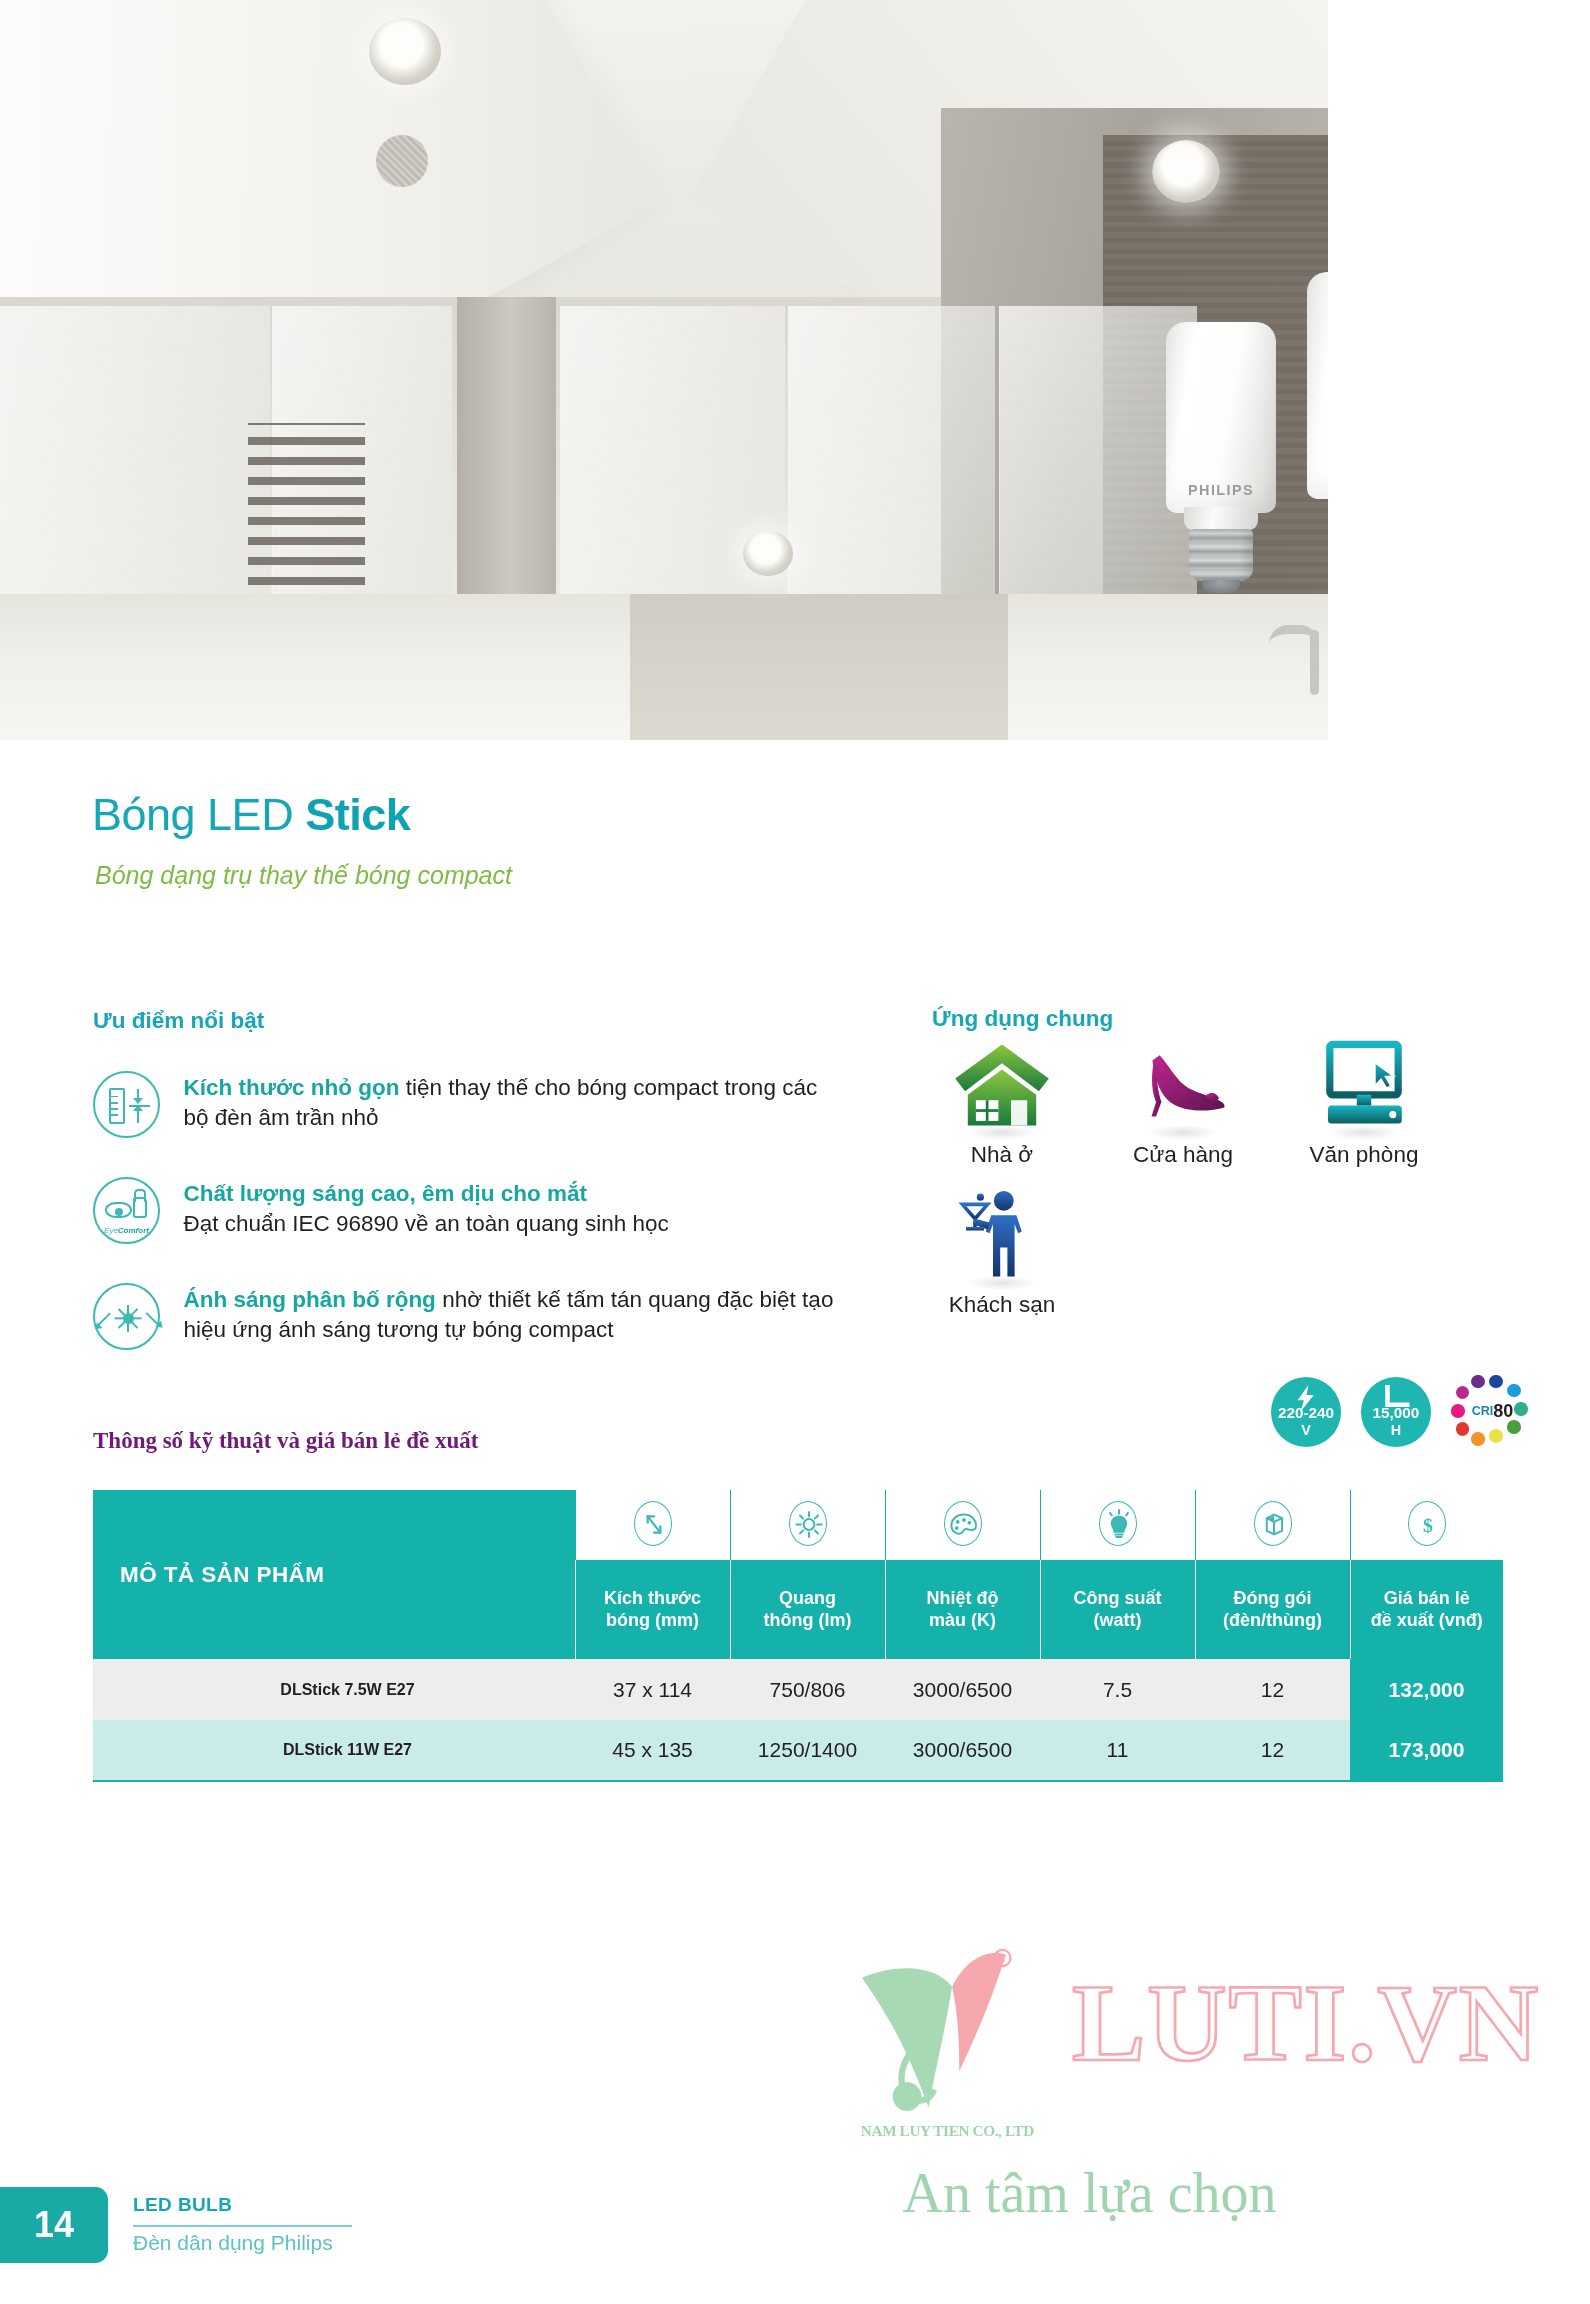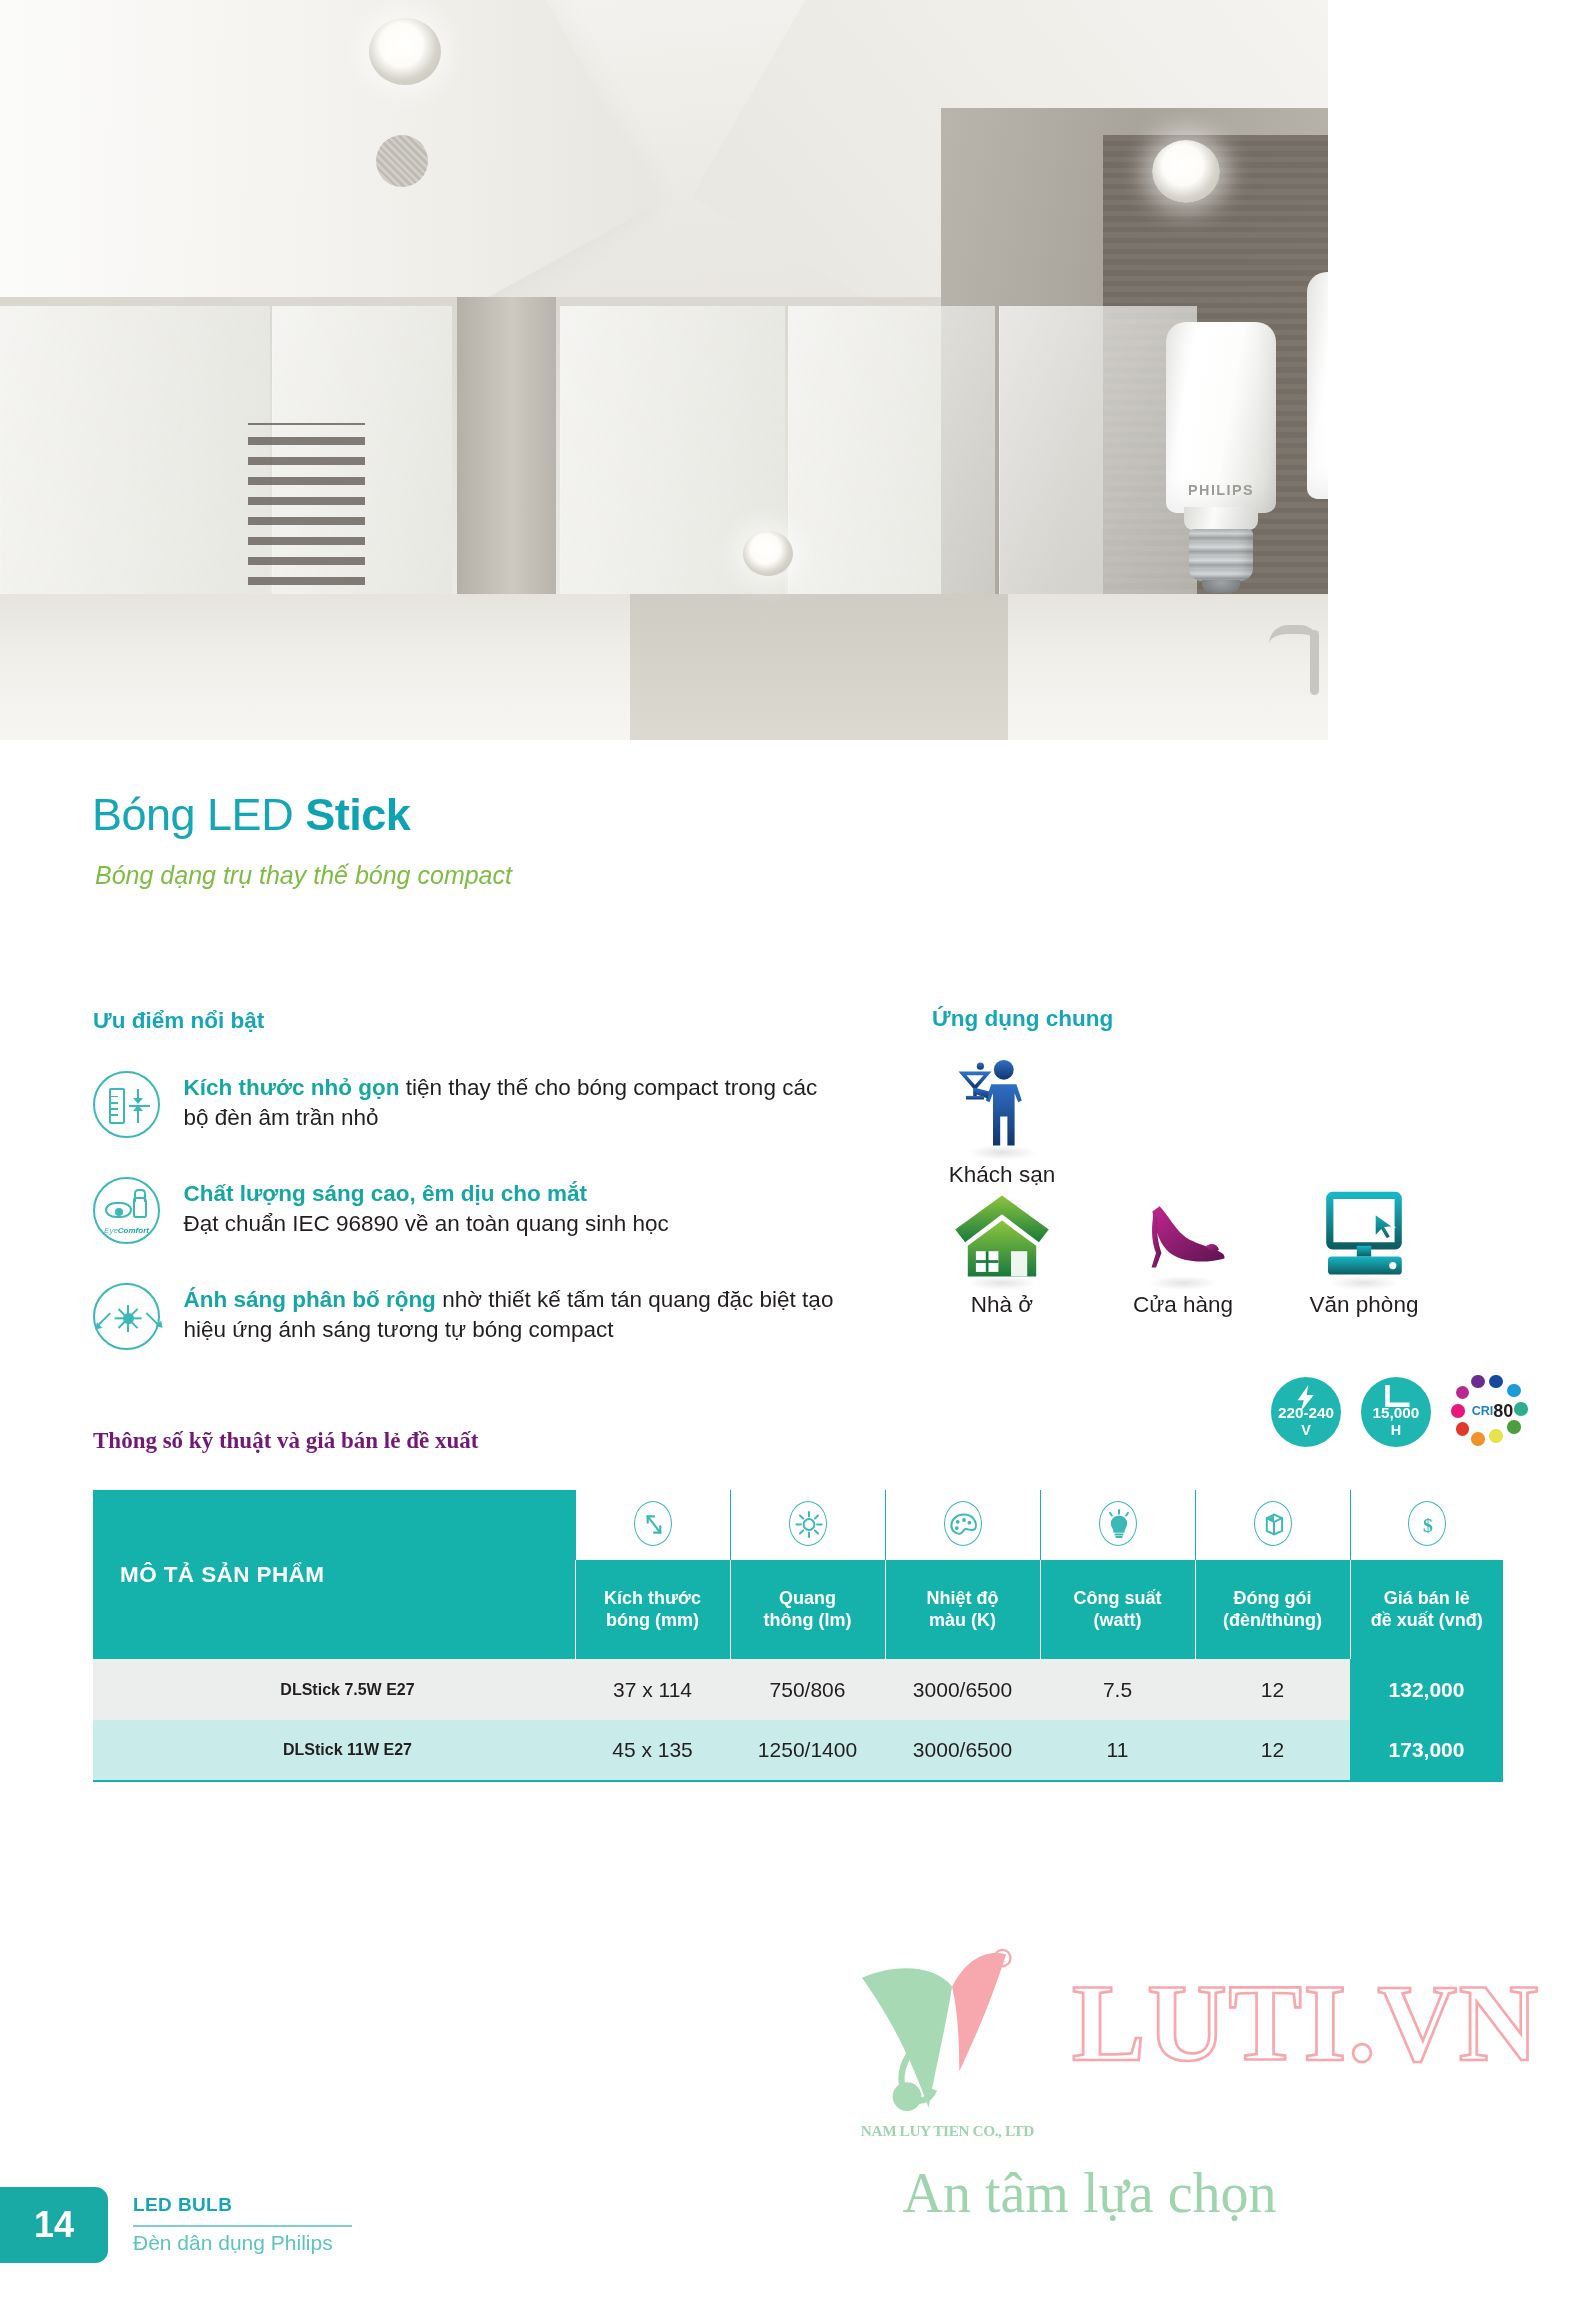--- a/index.html
+++ b/index.html
@@ -438,20 +438,84 @@
     <div class="ic-diag" style="left:50px;top:10.8px;transform:rotate(135deg);"></div>
   </div>
   <div class="feat-text">
     <span class="hl">Ánh sáng phân bố rộng</span><span> nhờ thiết kế tấm tán quang đặc biệt tạo hiệu ứng ánh sáng tương tự bóng compact</span>
   </div>
 </div>
 
 <div class="sec-head" style="left:932px; top:1006px;">Ứng dụng chung</div>
 
 <div class="apps">
+  <div class="app-row">
+
+    <div class="app">
+      <div class="app-ico">
+        <svg width="108" height="94" viewBox="0 0 120 104">
+          <defs>
+              <linearGradient id="gH" x1="0" y1="0" x2="0" y2="1">
+            <stop offset="0" stop-color="#8cc63f"></stop>
+                <stop offset="1" stop-color="#1a7a3c"></stop>
+          </linearGradient>
+            </defs>
+          <path d="M60 8 L112 46 L101 60 L60 29 L19 60 L8 46 Z" fill="url(#gH)"></path>
+          <path d="M60 36 L98 64 L98 98 L22 98 L22 64 Z" fill="url(#gH)"></path>
+          <rect x="31" y="70" width="25" height="23" fill="#fff"></rect>
+          <rect x="42" y="70" width="3" height="23" fill="#1a7a3c"></rect>
+          <rect x="31" y="80" width="25" height="3" fill="#1a7a3c"></rect>
+          <rect x="70" y="70" width="18" height="28" fill="#fff" opacity=".92"></rect>
+        </svg>
+        <div class="app-reflect"></div>
+      </div>
+      <div class="app-lbl">Nhà ở</div>
+    </div>
+
+    <div class="app">
+      <div class="app-ico">
+        <svg width="108" height="94" viewBox="0 0 120 104">
+          <defs>
+              <linearGradient id="gS" x1="0" y1="0" x2="1" y2="1">
+            <stop offset="0" stop-color="#c0268e"></stop>
+                <stop offset="1" stop-color="#5c1450"></stop>
+          </linearGradient>
+            </defs>
+          <path d="M26 26 C30 52 36 68 52 76 C68 84 92 82 106 78 C108 72 96 68 84 64
+                   C72 60 62 56 54 46 C46 36 40 26 34 20 Z" fill="url(#gS)"></path>
+          <path d="M27 30 C24 48 26 62 30 72 L25 88 L30 88 L36 72 C32 60 30 46 32 32 Z" fill="url(#gS)"></path>
+          <path d="M86 64 C92 60 98 62 100 68 C96 72 90 70 86 66 Z" fill="url(#gS)"></path>
+        </svg>
+        <div class="app-reflect"></div>
+      </div>
+      <div class="app-lbl">Cửa hàng</div>
+    </div>
+
+    <div class="app">
+      <div class="app-ico">
+        <svg width="108" height="94" viewBox="0 0 120 104">
+          <defs>
+              <linearGradient id="gO" x1="0" y1="0" x2="0" y2="1">
+            <stop offset="0" stop-color="#18b5c4"></stop>
+                <stop offset="1" stop-color="#0d5e63"></stop>
+          </linearGradient>
+            </defs>
+          <rect x="22" y="8" width="76" height="56" rx="3" fill="none" stroke="url(#gO)" stroke-width="8"></rect>
+          <rect x="52" y="64" width="16" height="12" fill="url(#gO)"></rect>
+          <rect x="20" y="76" width="82" height="20" rx="4" fill="url(#gO)"></rect>
+          <circle cx="92" cy="86" r="4" fill="#fff"></circle>
+          <path d="M72 28 L72 54 L79 47 L85 57 L90 54 L84 44 L93 43 Z" fill="url(#gO)" stroke="#fff" stroke-width="2"></path>
+        </svg>
+        <div class="app-reflect"></div>
+      </div>
+      <div class="app-lbl">Văn phòng</div>
+    </div>
+
+  </div>
+
   <div class="app-row" style="margin-top:20px;">
     <div class="app">
       <div class="app-ico">
         <svg width="108" height="94" viewBox="0 0 120 104">
           <defs>
               <linearGradient id="gW" x1="0" y1="0" x2="0" y2="1">
             <stop offset="0" stop-color="#2f6fc4"></stop>
                 <stop offset="1" stop-color="#13356e"></stop>
           </linearGradient>
             </defs>
@@ -460,84 +524,20 @@
           <path d="M46 38 L30 34 L28 40 L44 46 Z" fill="url(#gW)"></path>
           <path d="M16 18 L44 18 L30 34 Z" fill="none" stroke="url(#gW)" stroke-width="4"></path>
           <rect x="28" y="34" width="4" height="10" fill="url(#gW)"></rect>
           <rect x="20" y="43" width="20" height="4" fill="url(#gW)"></rect>
           <circle cx="36" cy="10" r="4" fill="url(#gW)"></circle>
         </svg>
         <div class="app-reflect"></div>
       </div>
       <div class="app-lbl">Khách sạn</div>
     </div>
-  </div>
-
-  <div class="app-row">
-
-    <div class="app">
-      <div class="app-ico">
-        <svg width="108" height="94" viewBox="0 0 120 104">
-          <defs>
-              <linearGradient id="gH" x1="0" y1="0" x2="0" y2="1">
-            <stop offset="0" stop-color="#8cc63f"></stop>
-                <stop offset="1" stop-color="#1a7a3c"></stop>
-          </linearGradient>
-            </defs>
-          <path d="M60 8 L112 46 L101 60 L60 29 L19 60 L8 46 Z" fill="url(#gH)"></path>
-          <path d="M60 36 L98 64 L98 98 L22 98 L22 64 Z" fill="url(#gH)"></path>
-          <rect x="31" y="70" width="25" height="23" fill="#fff"></rect>
-          <rect x="42" y="70" width="3" height="23" fill="#1a7a3c"></rect>
-          <rect x="31" y="80" width="25" height="3" fill="#1a7a3c"></rect>
-          <rect x="70" y="70" width="18" height="28" fill="#fff" opacity=".92"></rect>
-        </svg>
-        <div class="app-reflect"></div>
-      </div>
-      <div class="app-lbl">Nhà ở</div>
-    </div>
-
-    <div class="app">
-      <div class="app-ico">
-        <svg width="108" height="94" viewBox="0 0 120 104">
-          <defs>
-              <linearGradient id="gS" x1="0" y1="0" x2="1" y2="1">
-            <stop offset="0" stop-color="#c0268e"></stop>
-                <stop offset="1" stop-color="#5c1450"></stop>
-          </linearGradient>
-            </defs>
-          <path d="M26 26 C30 52 36 68 52 76 C68 84 92 82 106 78 C108 72 96 68 84 64
-                   C72 60 62 56 54 46 C46 36 40 26 34 20 Z" fill="url(#gS)"></path>
-          <path d="M27 30 C24 48 26 62 30 72 L25 88 L30 88 L36 72 C32 60 30 46 32 32 Z" fill="url(#gS)"></path>
-          <path d="M86 64 C92 60 98 62 100 68 C96 72 90 70 86 66 Z" fill="url(#gS)"></path>
-        </svg>
-        <div class="app-reflect"></div>
-      </div>
-      <div class="app-lbl">Cửa hàng</div>
-    </div>
-
-    <div class="app">
-      <div class="app-ico">
-        <svg width="108" height="94" viewBox="0 0 120 104">
-          <defs>
-              <linearGradient id="gO" x1="0" y1="0" x2="0" y2="1">
-            <stop offset="0" stop-color="#18b5c4"></stop>
-                <stop offset="1" stop-color="#0d5e63"></stop>
-          </linearGradient>
-            </defs>
-          <rect x="22" y="8" width="76" height="56" rx="3" fill="none" stroke="url(#gO)" stroke-width="8"></rect>
-          <rect x="52" y="64" width="16" height="12" fill="url(#gO)"></rect>
-          <rect x="20" y="76" width="82" height="20" rx="4" fill="url(#gO)"></rect>
-          <circle cx="92" cy="86" r="4" fill="#fff"></circle>
-          <path d="M72 28 L72 54 L79 47 L85 57 L90 54 L84 44 L93 43 Z" fill="url(#gO)" stroke="#fff" stroke-width="2"></path>
-        </svg>
-        <div class="app-reflect"></div>
-      </div>
-      <div class="app-lbl">Văn phòng</div>
-    </div>
-
   </div>
 </div>
 
 <div class="badges">
   <div class="badge">
     <svg width="23.4" height="27" viewBox="0 0 26 30" style="position:absolute;top:8px;">
       <path d="M16 0 L4 17 L11 17 L7 30 L22 11 L14 11 Z" fill="#fff"></path>
     </svg>
     <div class="bnum">220-240</div>
     <div class="bunit">V</div>

